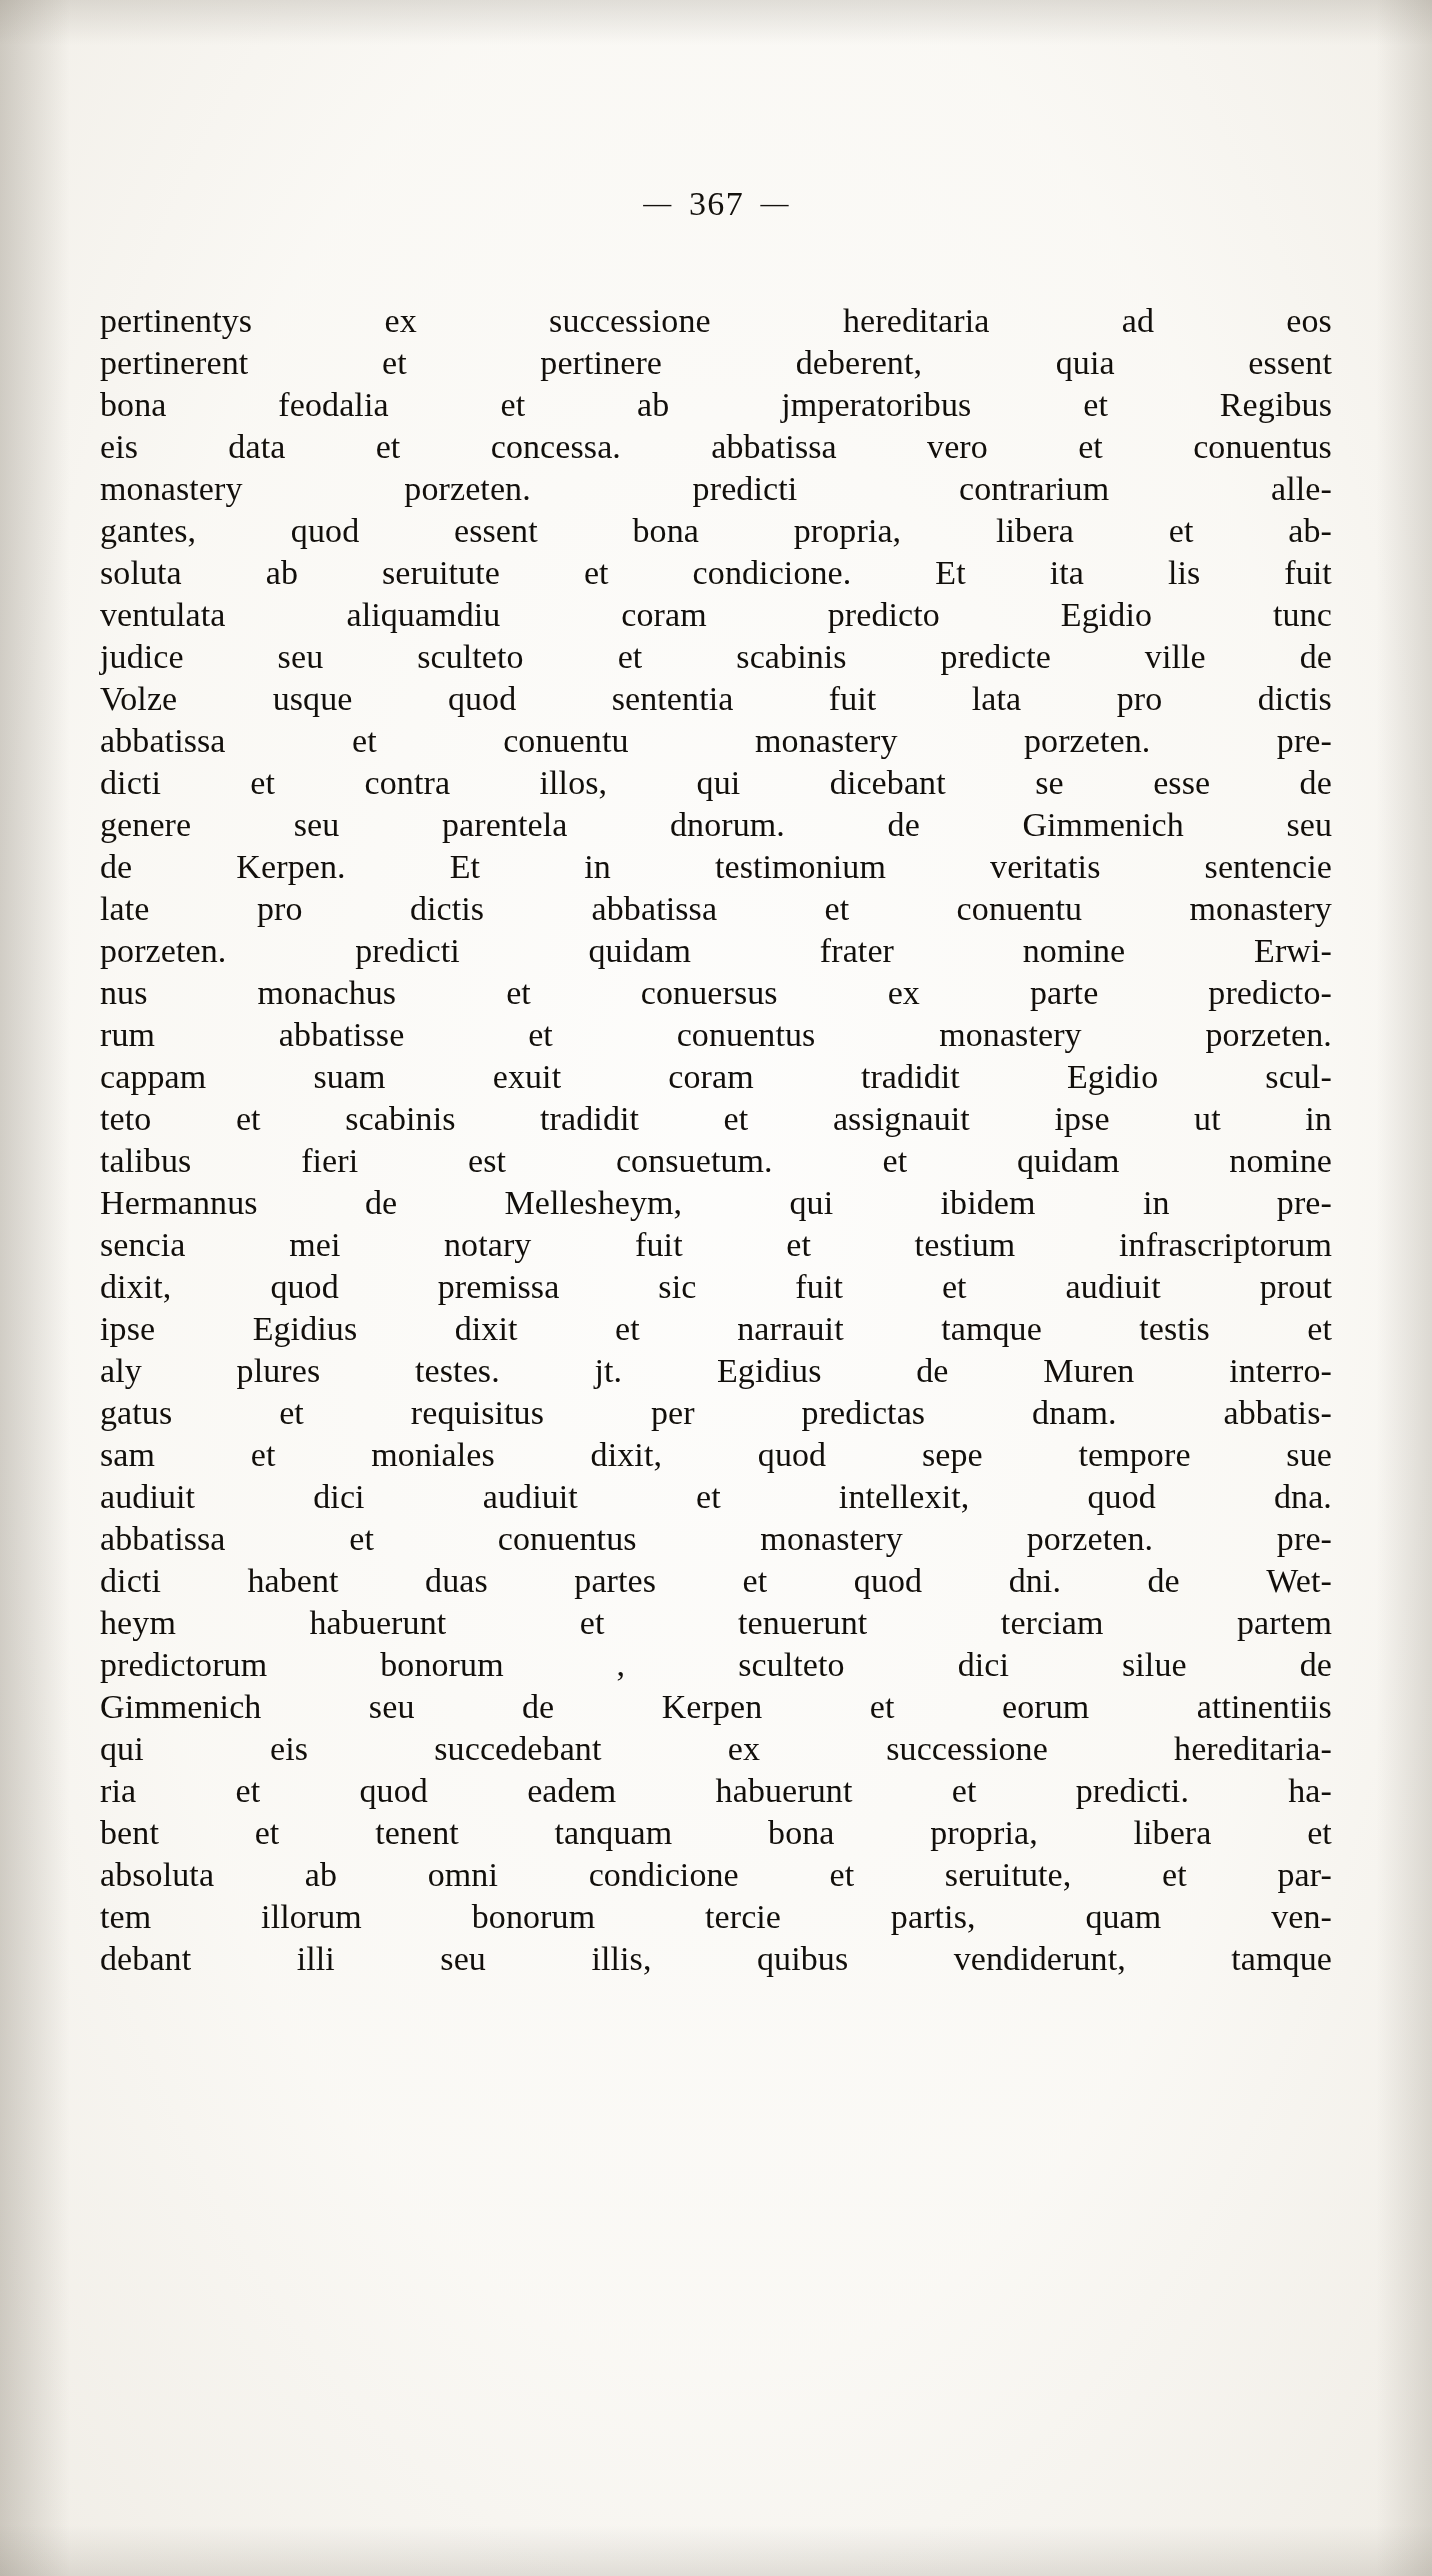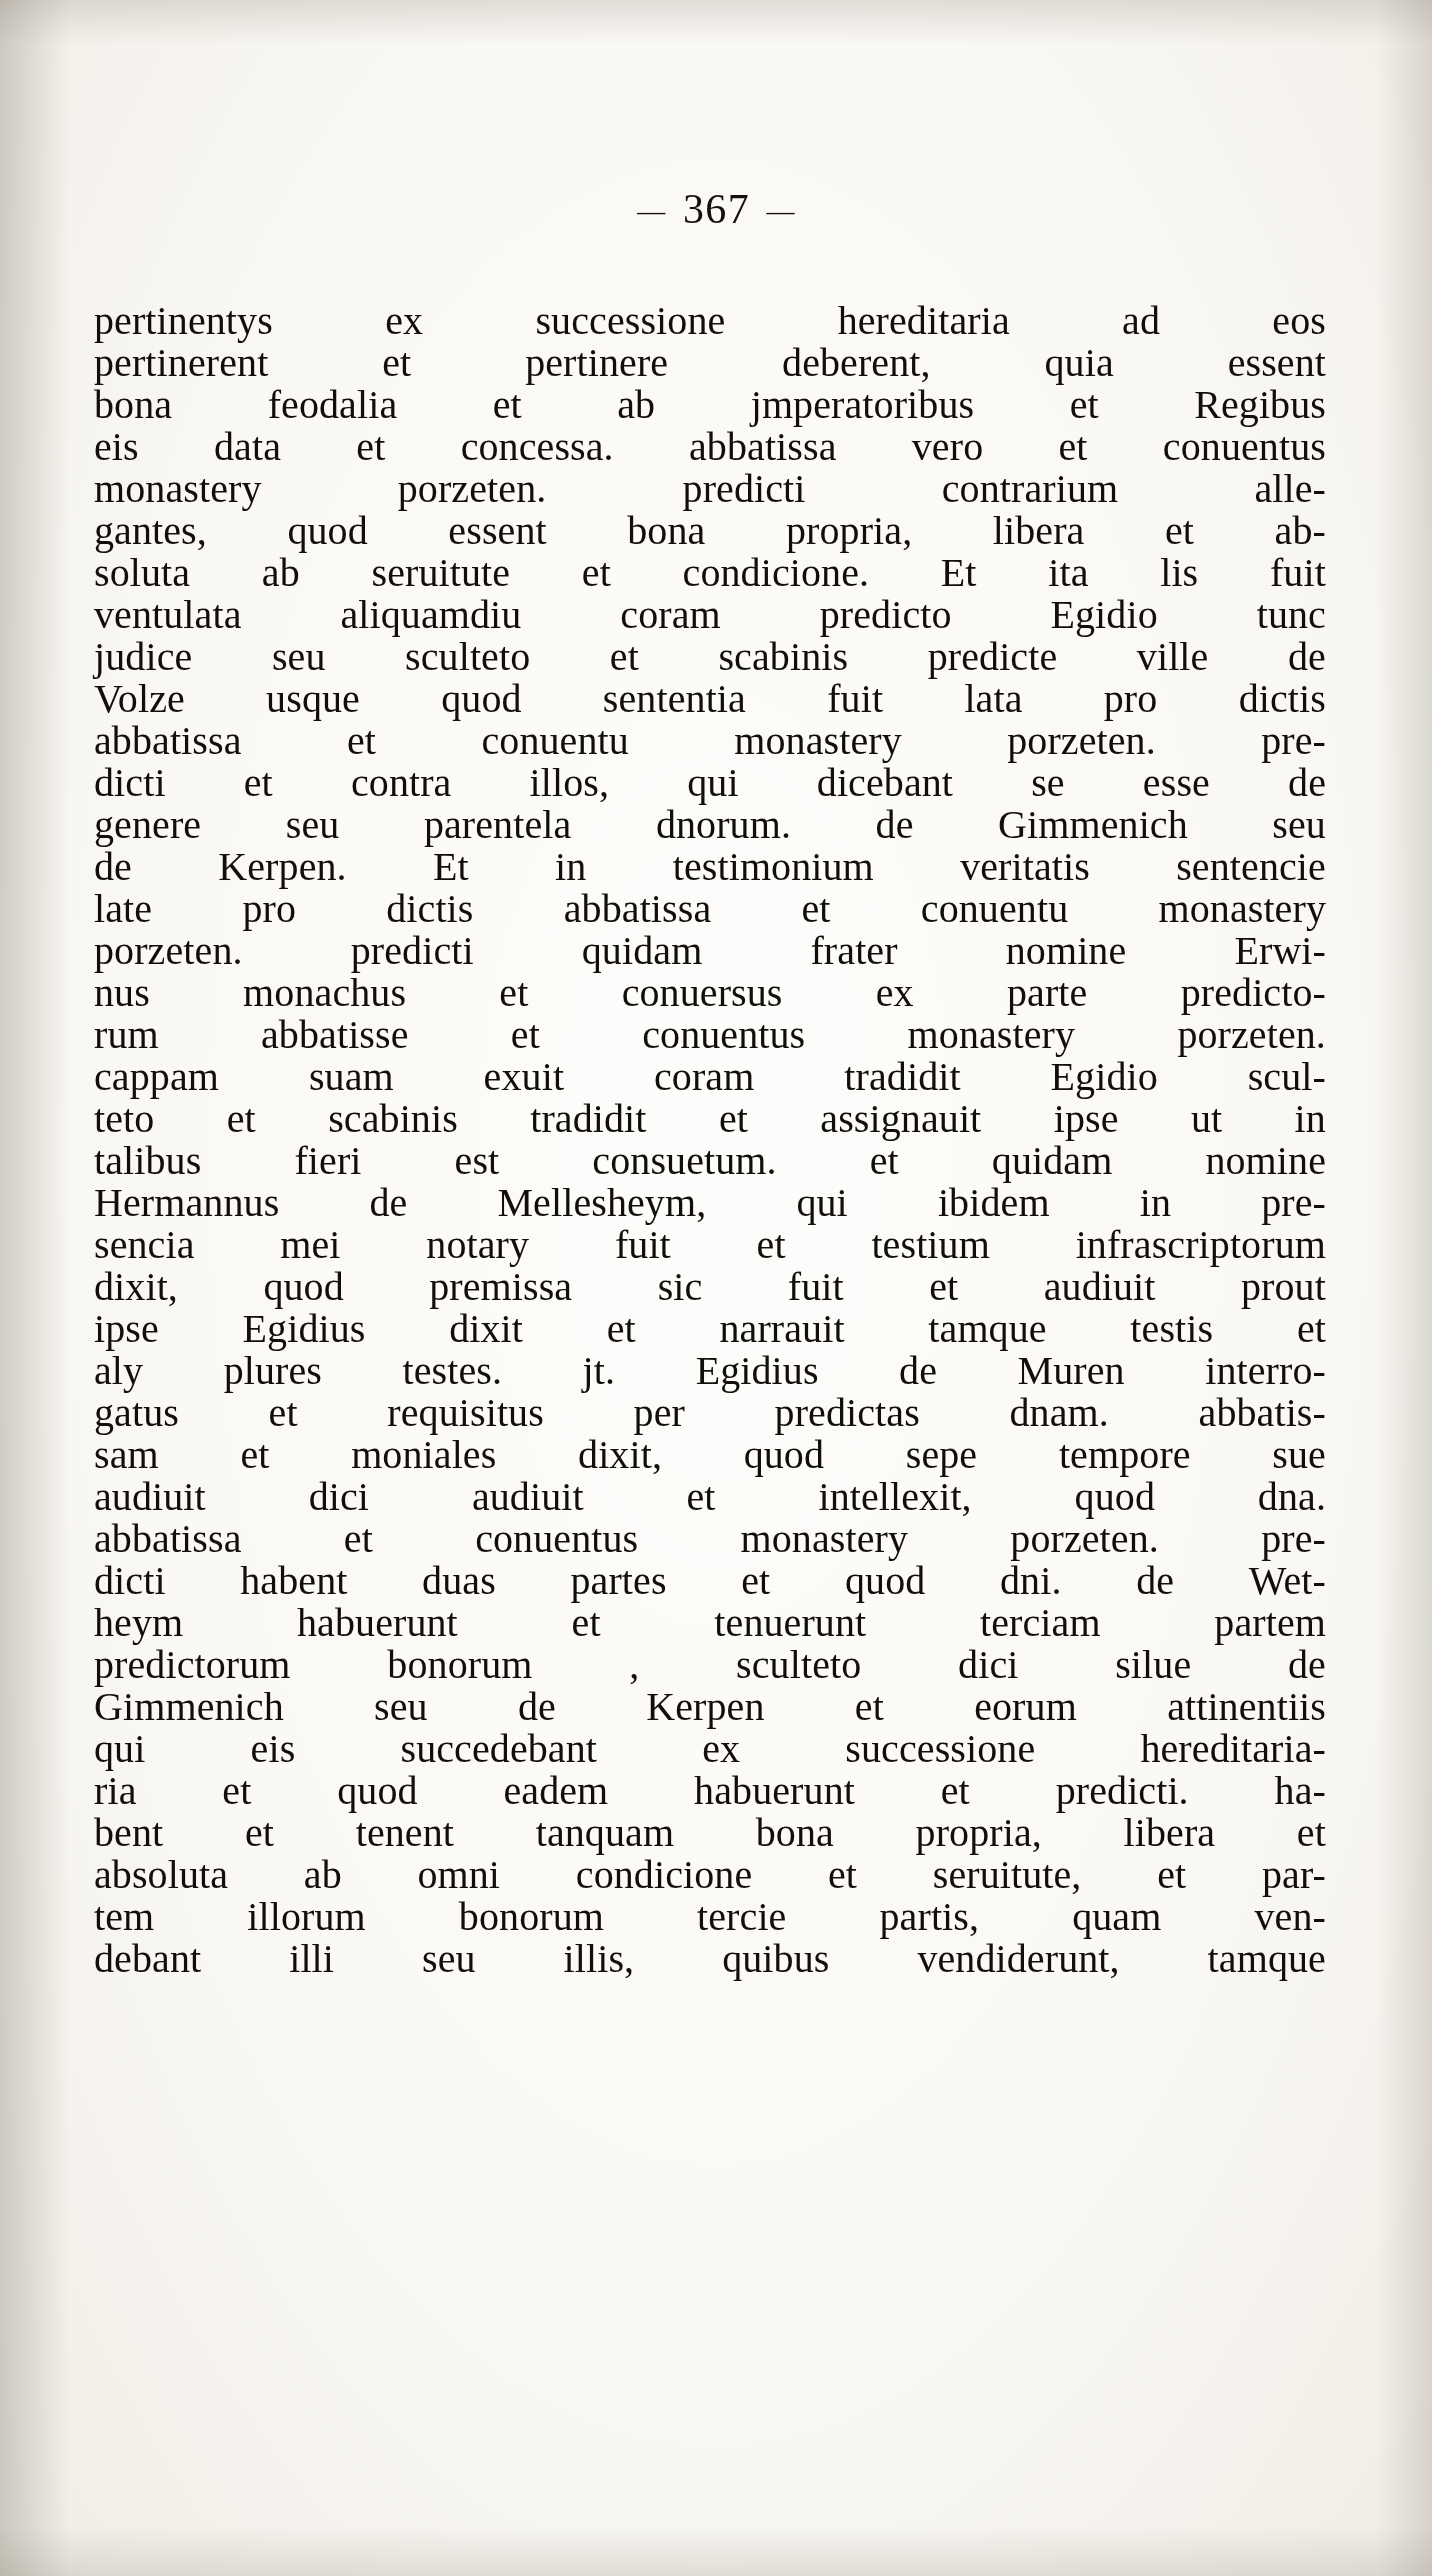--- a/index.html
+++ b/index.html
@@ -66,30 +66,30 @@
   }
   .folio .dash {
     display: inline-block;
     vertical-align: 2.6px;
     font-size: 28px;
     margin: 0 16.6px;
     color: #14110d;
   }
   .folio .num {
     font-family: "Liberation Serif", serif;
-    font-size: 42px;
+    font-size: 34px;
   }
 
   .body-text {
     position: absolute;
     top: 300px;
-    left: 94px;
+    left: 100px;
     width: 1232px;
     color: #120f0b;
-    font-size: 40px;
+    font-size: 34px;
     line-height: 42px;
     text-align: justify;
     text-justify: inter-word;
     letter-spacing: 0.1px;
   }
   .body-text .line {
     display: block;
     white-space: nowrap;
   }
   

